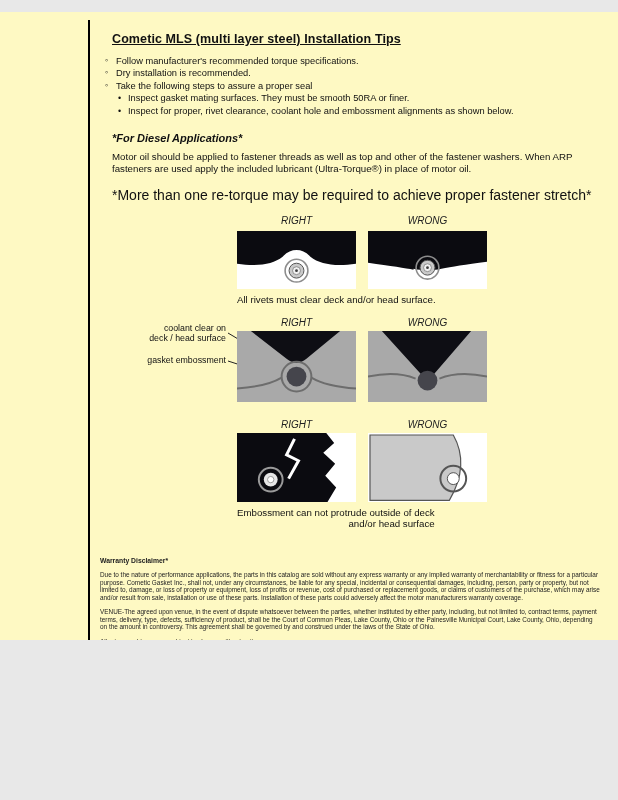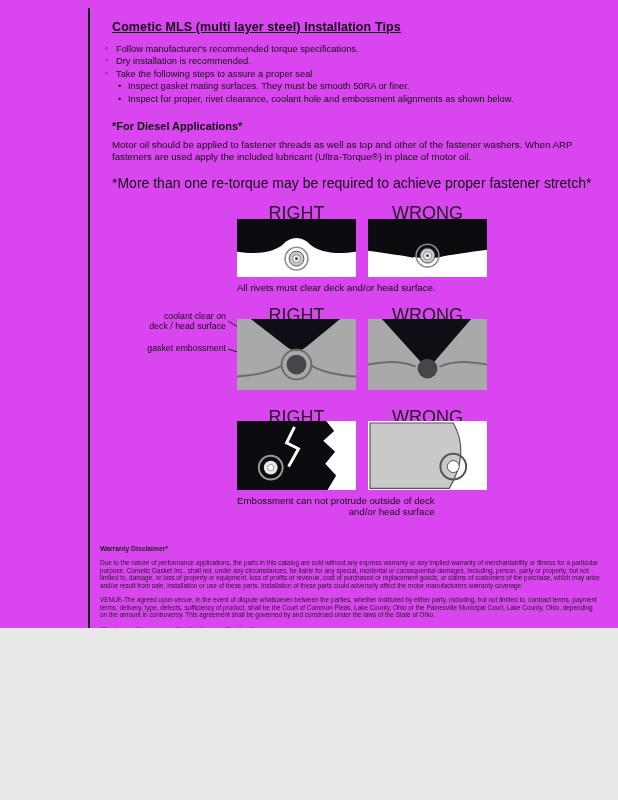--- a/index.html
+++ b/index.html
@@ -1,35 +1,35 @@
 <!DOCTYPE html>
 <html><head>
 <meta charset="utf-8">
 <style>
   * { margin:0; padding:0; box-sizing:border-box; }
   html,body { background:#e8e8e8; }
   body { font-family:"Liberation Sans", sans-serif; color:#111; }
-  .page { position:relative; width:618px; height:628px; background:#d946ef; margin:0 auto; overflow:hidden; }
+  .page { position:relative; width:618px; height:628px; background:#fef9c3; margin:12px auto; overflow:hidden; }
   .vrule { position:absolute; left:88px; top:8px; width:2px; height:786px; background:#000; }
   .content { position:absolute; left:100px; top:0; width:506px; }
 
   .title { margin-top:20px; margin-left:12px; font-size:12.5px; font-weight:bold; text-decoration:underline; letter-spacing:.1px; }
 
   .bullets { margin-top:9px; font-size:9.3px; line-height:12.4px; }
   .b1 { position:relative; padding-left:16px; }
   .b1 > .glyph { position:absolute; left:5px; top:-1px; font-size:9px; }
   .b2 { position:relative; padding-left:28px; }
   .b2 > .glyph { position:absolute; left:18px; top:0; font-size:9px; }
 
-  .h2 { margin-top:15px; margin-left:12px; font-size:11px; font-weight:bold; }
+  .h2 { margin-top:15px; margin-left:12px; font-size:11px; font-weight:bold;font-style:italic; }
   .para { margin-top:7px; margin-left:12px; width:468px; font-size:9.7px; line-height:12.4px; }
   .note { margin-top:11px; margin-left:12px; font-size:14px; }
 
   .diagrams { position:relative; height:318px; margin-top:10px; }
-  .dg-label { position:absolute; width:119px; text-align:center; font-size:18px; color:#222; }
+  .dg-label { position:absolute; width:119px; text-align:center; font-size:10px; color:#222;font-style:italic; }
   .dg-img { position:absolute; width:119px; line-height:0; }
   .dg-img svg { width:100%; height:auto; display:block; }
   .dg-cap { position:absolute; font-size:9.7px; }
   .ann { position:absolute; font-size:8.8px; line-height:10.5px; text-align:right; }
 
   .disc { margin-top:26px; width:500px; font-size:6.4px; line-height:7.5px; color:#222; }
   .disc .disc-h { font-size:6.8px; font-weight:bold; margin-bottom:7px; }
   .disc p { margin-bottom:7px; }
   .disc p.tight { margin-bottom:1px; }
 

